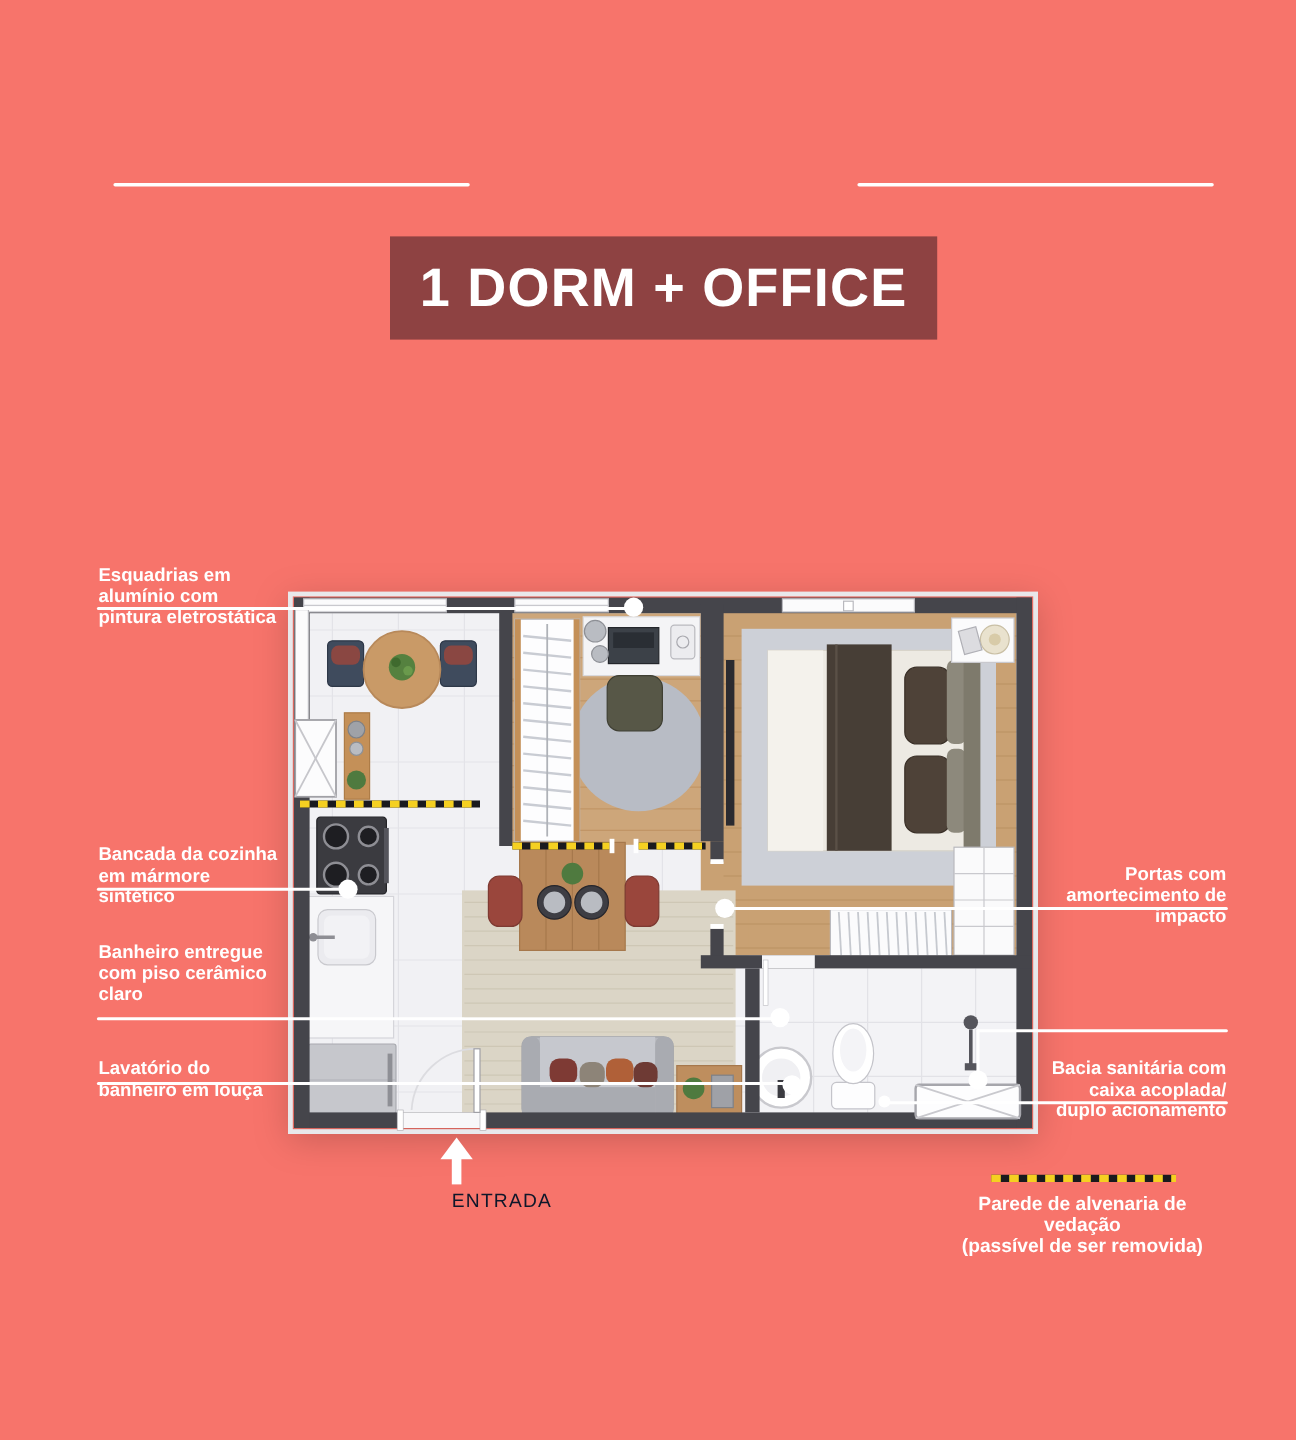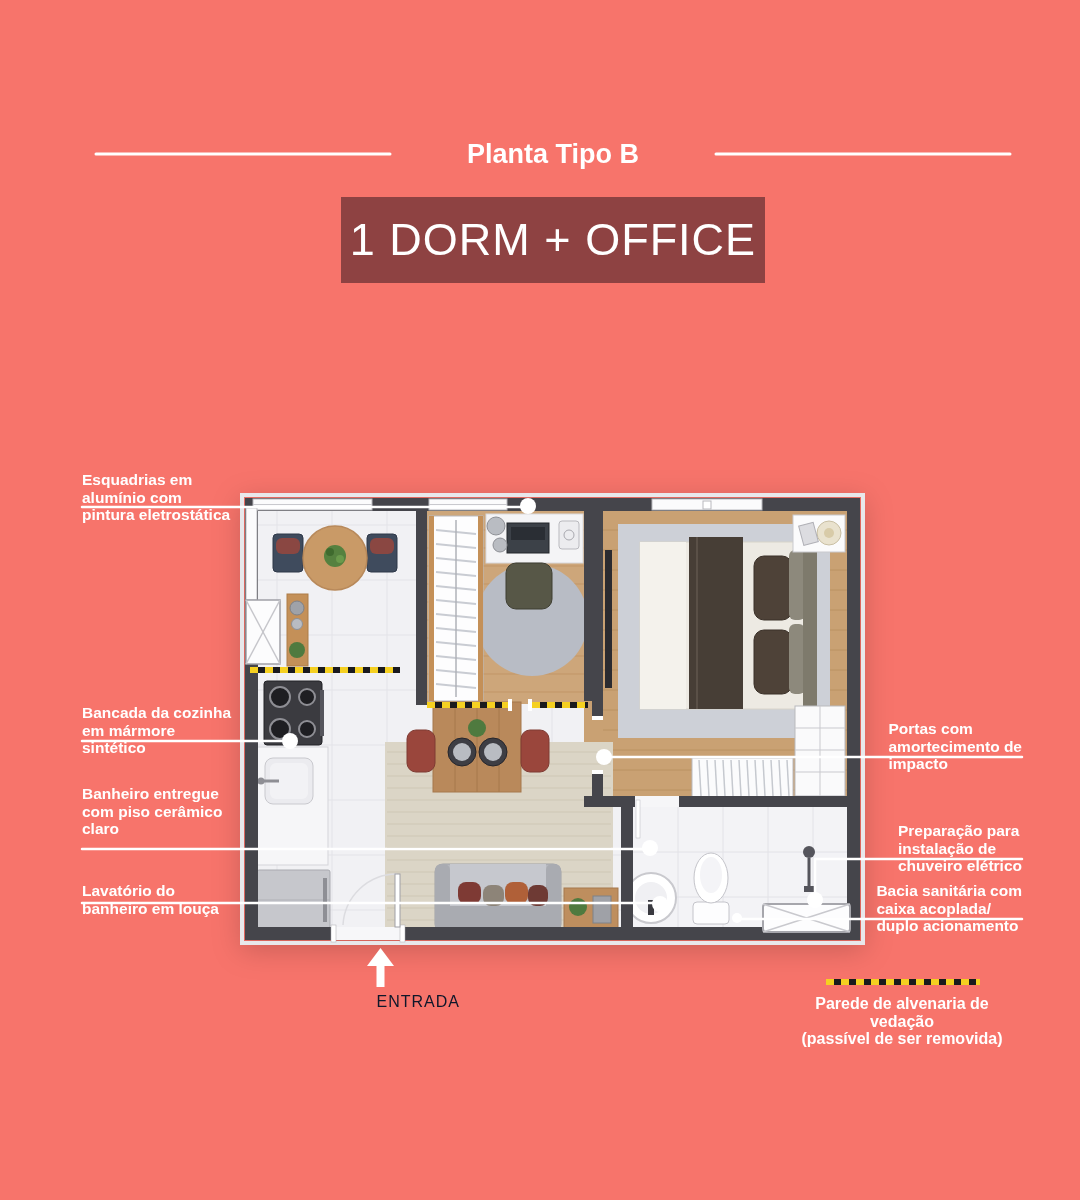--- a/index.html
+++ b/index.html
@@ -8,34 +8,34 @@
     background:#F7746B;
     font-family:"Liberation Sans", sans-serif;
     -webkit-font-smoothing:antialiased;
   }
   .page-title{
     position:absolute;top:139px;left:553px;transform:translateX(-50%);
     color:#fff;font-size:27px;font-weight:bold;white-space:nowrap;
   }
   .badge{
     position:absolute;top:197px;left:553px;transform:translateX(-50%);
-    width:424px;height:86px;background:#8E4242;
+    width:456px;height:86px;background:#8E4242;
     display:flex;align-items:center;justify-content:center;
-    color:#fff;font-size:45px;font-weight:normal;letter-spacing:1px;white-space:nowrap;
+    color:#fff;font-size:45px;font-weight:bold;letter-spacing:1px;white-space:nowrap;
   }
   .area-range{
     position:absolute;top:334px;left:553px;transform:translateX(-50%);
     color:#fff;font-size:29px;white-space:nowrap;
   }
   .callout{
     position:absolute;color:#fff;font-weight:bold;
     font-size:15.5px;line-height:17.5px;white-space:pre-line;margin-top:19px;
   }
   .callout.cl{left:82px;text-align:left;}
-  .callout.cr{right:58px;text-align:left;}
+  .callout.cr{right:58px;text-align:right;}
   .entrada-label{
     position:absolute;top:993px;left:300px;width:160px;text-align:right;
     color:#0f172a;font-weight:normal;font-size:16px;letter-spacing:1px;
   }
   .legend-text{
     position:absolute;top:995px;left:782px;width:240px;text-align:center;
     color:#fff;font-weight:bold;font-size:16px;line-height:17.5px;white-space:pre-line;
   }
   #plan-svg{
     position:absolute;left:237px;top:490px;
@@ -43,21 +43,20 @@
   }
   #overlay-svg{
     position:absolute;left:0;top:0;pointer-events:none;
   }
 </style>
 </head>
 <body>
 
 <div class="canvas">
 
-  <div class="page-title">Planta Tipo B</div>
   <div class="badge">
     <span>1 DORM + OFFICE</span>
   </div>
 
   <svg id="plan-svg" width="631" height="458" viewBox="0 0 631 458">
 
     <rect x="5" y="5" width="621" height="448" fill="none" stroke="#E8E8EB" stroke-width="4"></rect>
 
     <rect x="14" y="14" width="603" height="430" fill="#F1F1F4"></rect>
 
@@ -398,23 +397,20 @@
 em mármore
 sintético</div>
   <div class="callout cl" style="top:766px">Banheiro entregue
 com piso cerâmico
 claro</div>
   <div class="callout cl" style="top:863px">Lavatório do
 banheiro em louça</div>
   <div class="callout cr" style="top:701px">Portas com
 amortecimento de
 impacto</div>
-  <div class="callout cr" style="top:803px">Preparação para
-instalação de
-chuveiro elétrico</div>
   <div class="callout cr" style="top:863px">Bacia sanitária com
 caixa acoplada/
 duplo acionamento</div>
 
   <div class="entrada-label">ENTRADA</div>
   <div class="legend-text">Parede de alvenaria de vedação
 (passível de ser removida)</div>
 
   <svg id="overlay-svg" width="1080" height="1200" viewBox="0 0 1080 1200">
     <g stroke="#FFFFFF" stroke-width="3" stroke-linecap="round">

